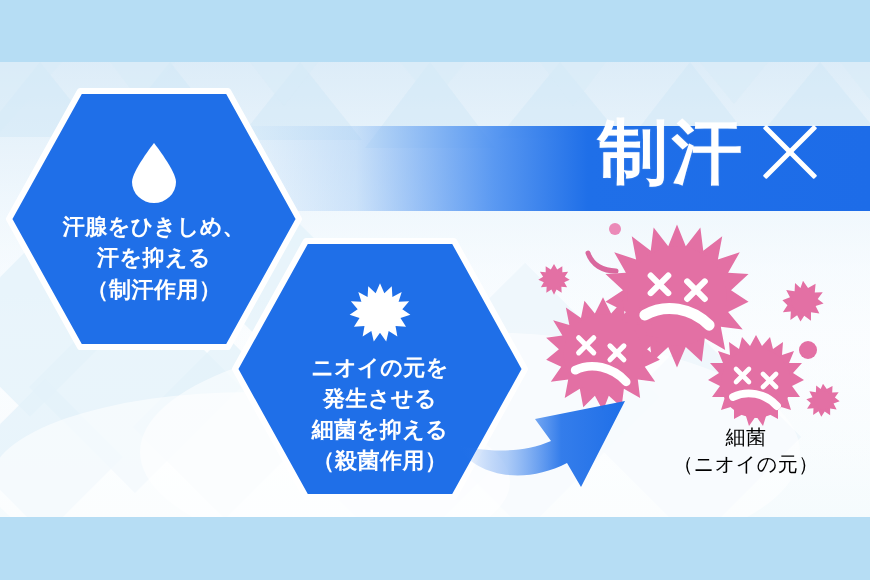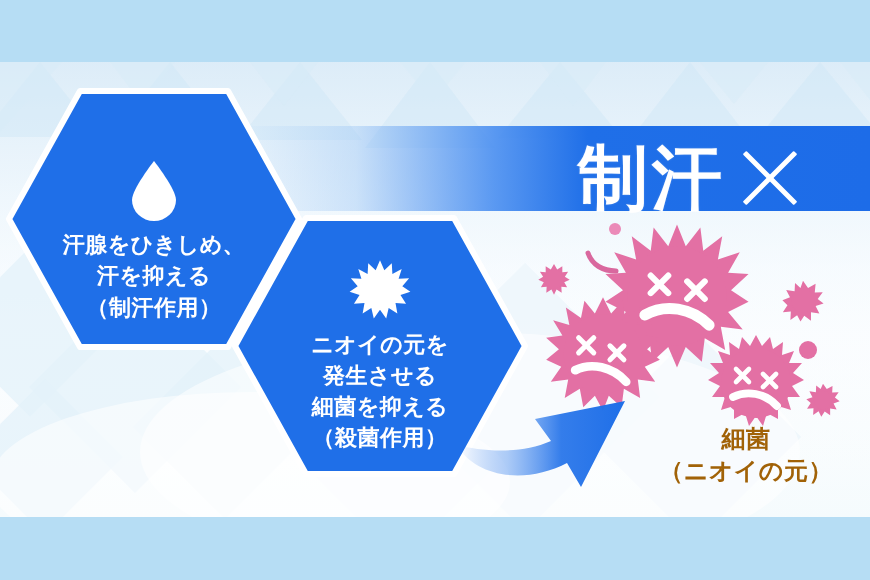--- a/index.html
+++ b/index.html
@@ -61,27 +61,27 @@
     background: linear-gradient(90deg,
         rgba(210,232,250,0.15) 0%,
         rgba(160,200,245,0.45) 18%,
         rgba(70,140,240,0.88) 40%,
         #1f6fe8 55%,
         #1d6ce8 100%);
   }
   .title-text {
     position: absolute;
     left: 243px;
-    top: 128px;
+    top: 102px;
     width: 627px;
     height: 100px;
     display: flex;
     align-items: center;
     justify-content: flex-end;
-    padding-right: 56px;
+    padding-right: 36px;
     box-sizing: border-box;
     color: #ffffff;
     font-size: 70px;
     font-weight: bold;
     letter-spacing: 4px;
     line-height: 1;
     white-space: nowrap;
     text-shadow: 0 0 2px rgba(255,255,255,0.25);
   }
   .title-x {
@@ -129,23 +129,23 @@
     font-size: 22px;
     font-weight: bold;
     line-height: 1.42;
     letter-spacing: 0.5px;
     white-space: pre-line;
     text-shadow: 0 0 1px rgba(255,255,255,0.15);
   }
   .hex-icon { margin-bottom: 8px; }
 
   #hex1 { left: 6px;   top: 88px; width: 296px; height: 262px; }
-  #hex2 { left: 232px; top: 215px; width: 296px; height: 262px; }
-
-  #hex1 .hex-content { padding-top: 22px; }
+  #hex2 { left: 232px; top: 238px; width: 296px; height: 262px; }
+
+  #hex1 .hex-content { padding-top: 4px; }
   #hex2 .hex-content { padding-top: 10px; }
 
   
   .germ { position: absolute; }
   .germ svg { display: block; overflow: visible; }
 
   
   .arrow {
     position: absolute;
     left: 455px;
@@ -155,23 +155,23 @@
   }
   .arrow svg { display: block; overflow: visible; }
 
   
   .germ-caption {
     position: absolute;
     left: 632px;
     top: 424px;
     width: 228px;
     text-align: center;
-    color: #a16207;
-    font-size: 24px;
-    font-weight: bold;
+    color: #000000;
+    font-size: 20px;
+    font-weight: normal;
     line-height: 1.33;
     white-space: pre-line;
     letter-spacing: 0.5px;
   }
 </style>
 </head>
 <body>
 
 <div id="stage">
 

